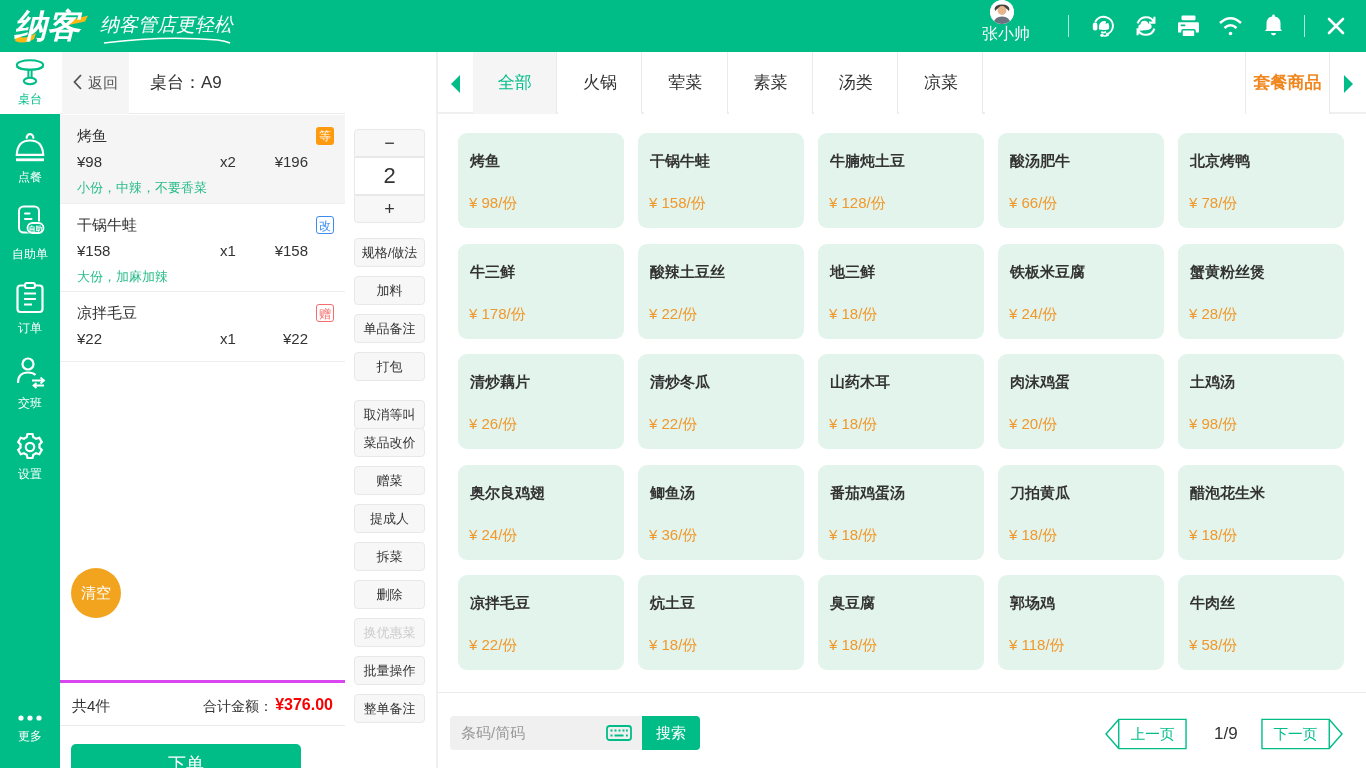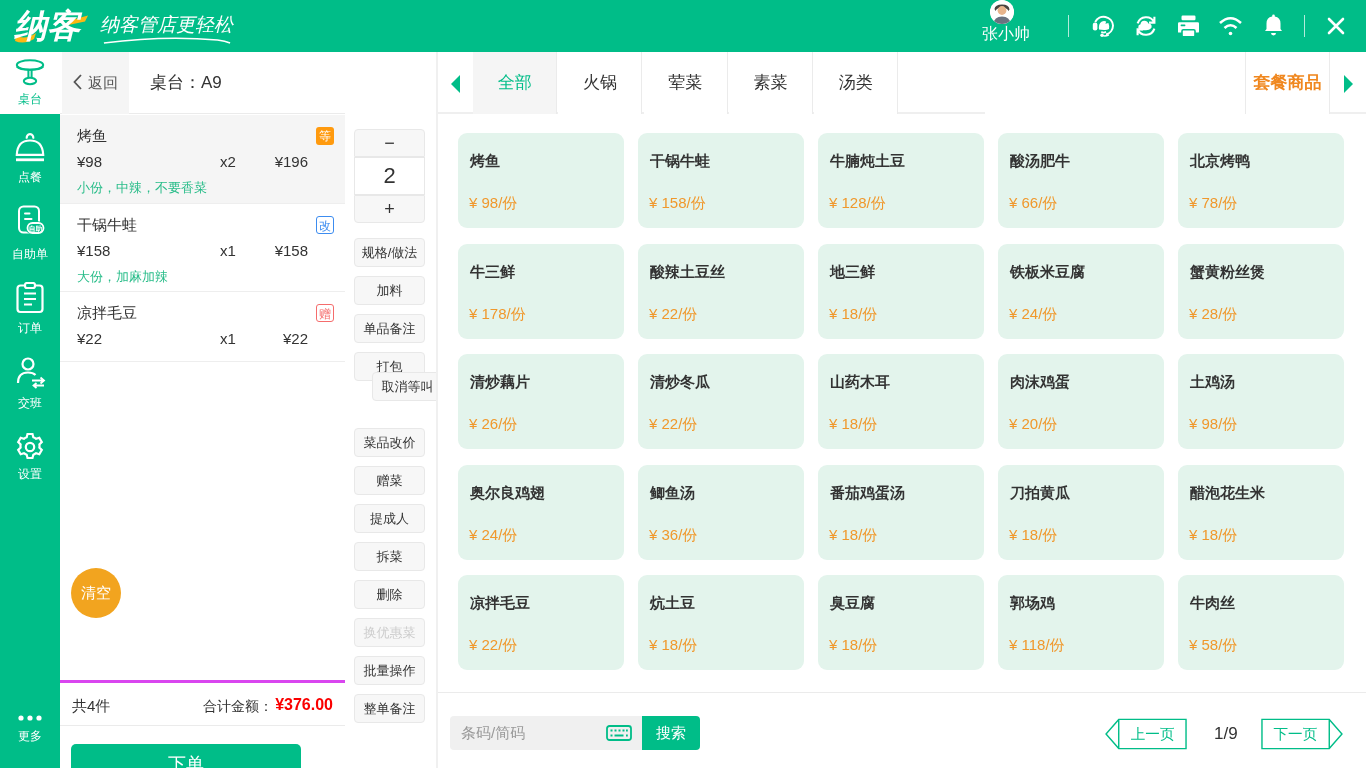--- a/index.html
+++ b/index.html
@@ -230,41 +230,42 @@
 </div>
 
 <div id="midcol">
   <div class="stp" style="top:77px; height:28px; border-radius:4px 4px 0 0; font-size:18px; line-height:26px;">−</div>
   <div class="stp" style="top:105px; height:38px; background:#fff; font-size:22px; line-height:36px;">2</div>
   <div class="stp" style="top:143px; height:28px; border-radius:0 0 4px 4px; font-size:18px; line-height:26px;">+</div>
   <div class="mbtn" style="top:186px;">规格/做法</div>
   <div class="mbtn" style="top:224px;">加料</div>
   <div class="mbtn" style="top:262px;">单品备注</div>
   <div class="mbtn" style="top:300px;">打包</div>
-  <div class="mbtn" style="top:320px;margin-left:18px;">取消等叫</div>
+  <div class="mbtn" style="top:348px;">取消等叫</div>
   <div class="mbtn" style="top:376px;">菜品改价</div>
   <div class="mbtn" style="top:414px;">赠菜</div>
   <div class="mbtn" style="top:452px;">提成人</div>
   <div class="mbtn" style="top:490px;">拆菜</div>
   <div class="mbtn" style="top:528px;">删除</div>
   <div class="mbtn dis" style="top:566px;">换优惠菜</div>
   <div class="mbtn" style="top:604px;">批量操作</div>
   <div class="mbtn" style="top:642px;">整单备注</div>
 </div>
 
 <div id="vline"></div>
 
 <div id="main">
   <div id="tabs">
     <div class="arr" style="left:13px; border-top:9px solid transparent; border-bottom:9px solid transparent; border-right:9px solid #00bd88;"></div>
     <div class="tab tab-sel" style="left:35px; width:84.3px;">全部</div>
     <div class="tab" style="left:120.3px; width:84.2px;">火锅</div>
     <div class="tab" style="left:205.5px; width:84.3px;">荤菜</div>
     <div class="tab" style="left:290.8px; width:84.2px;">素菜</div>
     <div class="tab" style="left:376px; width:84.3px;font-family:Liberation Serif, serif;">汤类</div>
+    <div class="tab" style="left:461.3px; width:84.2px;">凉菜</div>
     <div class="tab" style="left:546.5px; width:261.5px;"></div>
     <div class="tab" style="left:808px; width:84px; color:#f0871e; font-weight:bold;">套餐商品</div>
     <div class="arr" style="left:906px; border-top:9px solid transparent; border-bottom:9px solid transparent; border-left:9px solid #00bd88;"></div>
   </div>
   <div id="grid">
     <div class="card" style="left:20px;top:81.0px;">
         <div class="nm">烤鱼</div>
         <div class="pr">¥ 98/份</div>
       </div>
     <div class="card" style="left:200px;top:81.0px;">

